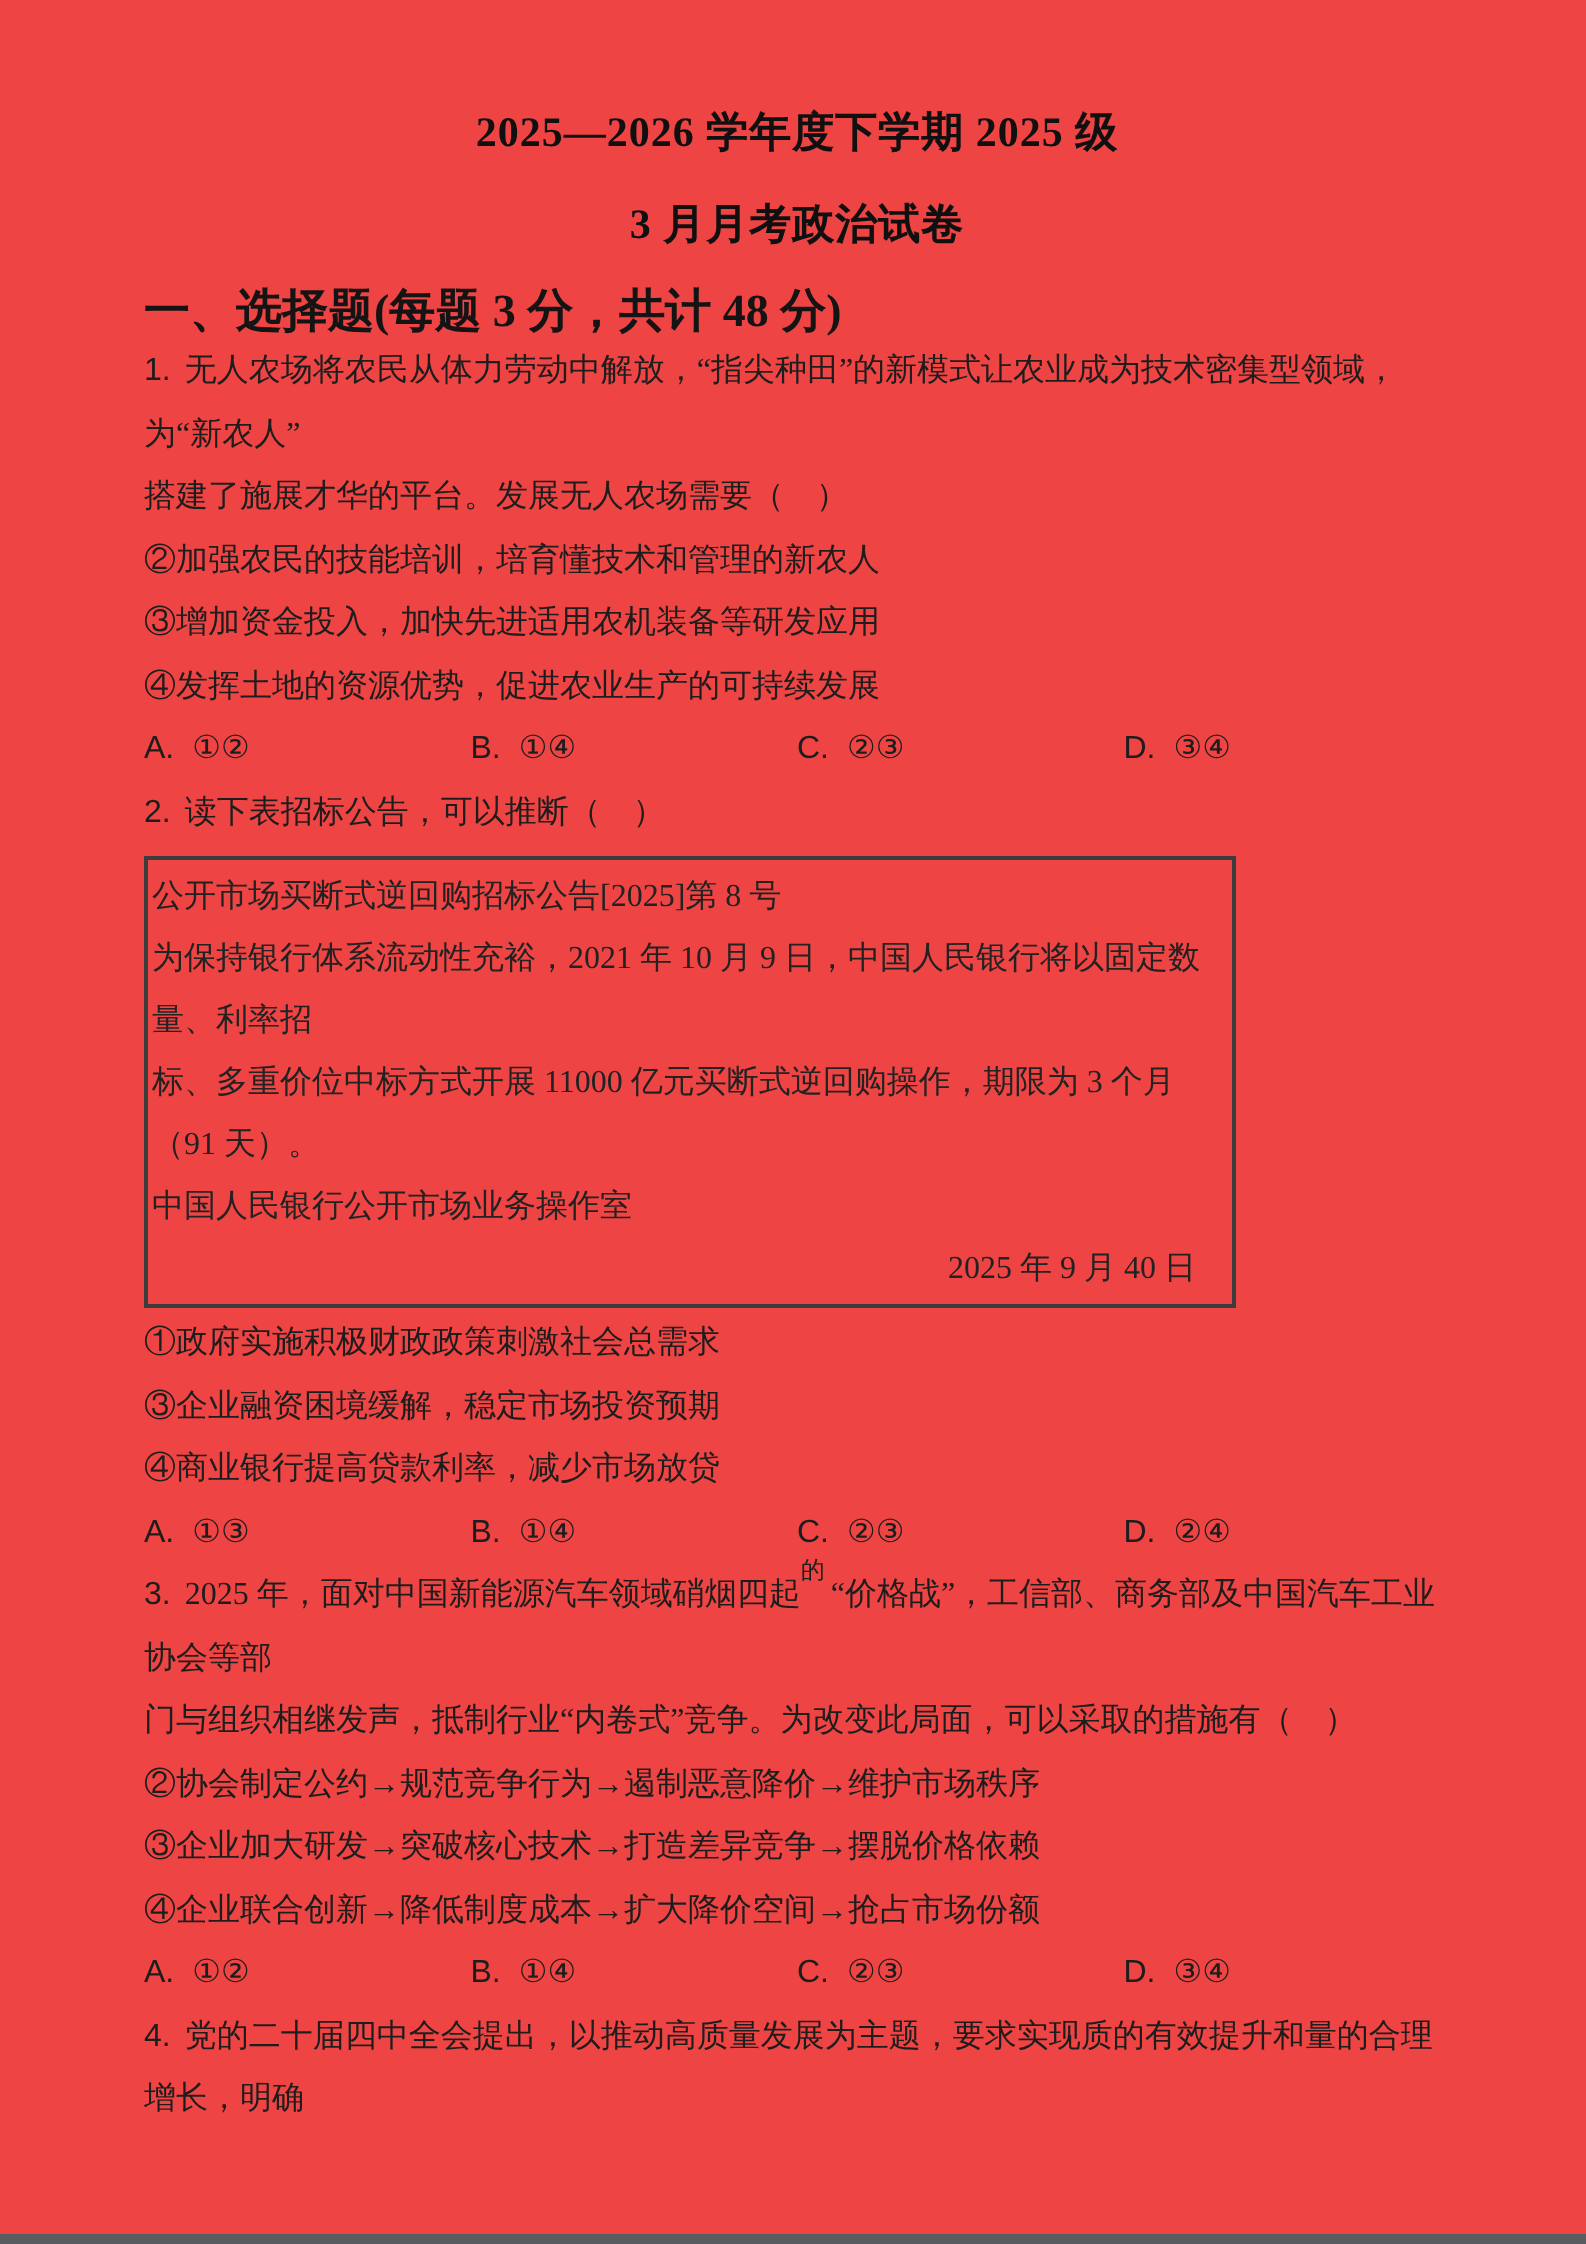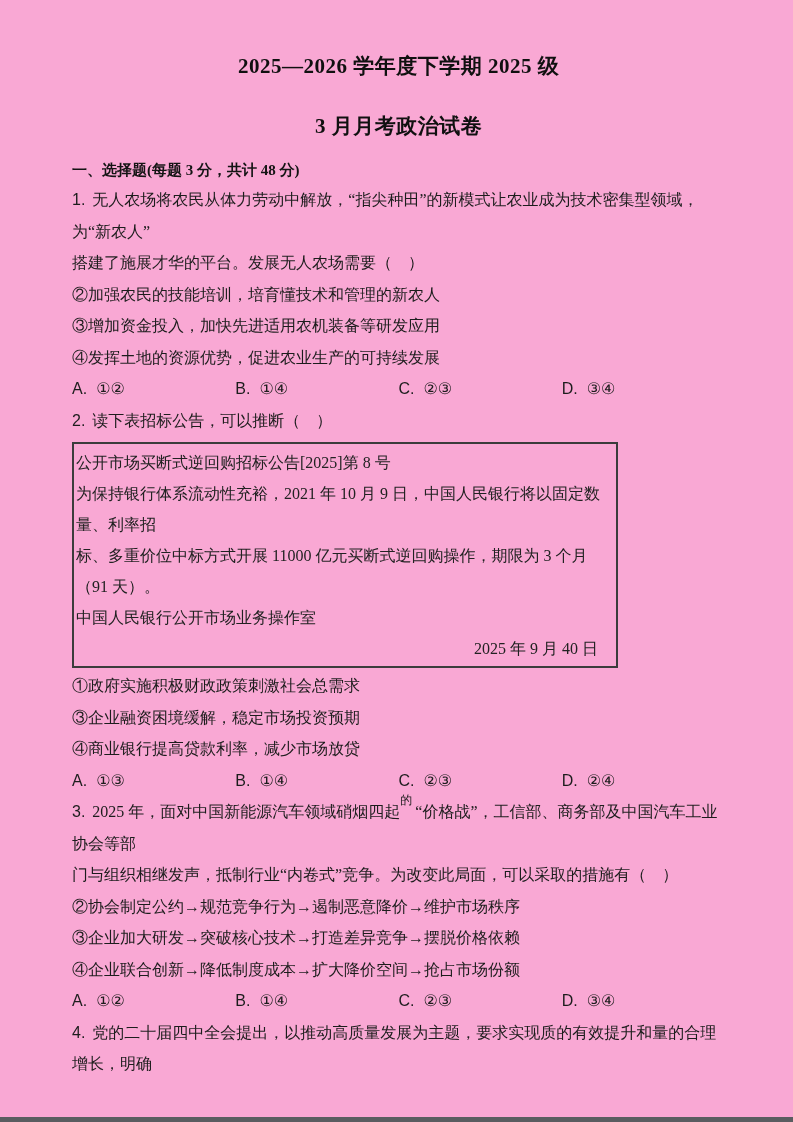--- a/index.html
+++ b/index.html
@@ -4,33 +4,33 @@
 <style>
   * { margin:0; padding:0; box-sizing:border-box; }
   html,body { background:#ffffff; }
   body {
     width:793px; height:1122px;
     font-family:"Liberation Serif","DejaVu Serif",serif;
     color:#1d1d1d;
   }
   .page {
     position:relative; width:793px; height:1122px;
-    background:#f9a8d4; overflow:hidden;
+    background:#ef4444; overflow:hidden;
   }
   .content { padding:50px 68px 0 72px; }
 
   .title {
     text-align:center; font-weight:bold; color:#101010;
     font-size:21px; line-height:32px;
     letter-spacing:0.5px;
   }
-  .title-2 { margin-top:28px; }
+  .title-2 { margin-top:14px; }
 
   .section-heading {
-    margin-top:14px; font-size:15px; font-weight:bold;
+    margin-top:14px; font-size:23px; font-weight:bold;
     line-height:28px; color:#141414;
   }
 
   .q { font-size:16px; line-height:31.5px; }
   .q p { margin:0; }
   .q-first { margin-top:6px; }
 
   .qnum, .choice-label {
     font-family:"Liberation Sans","DejaVu Sans",sans-serif;
     margin-right:7px;

